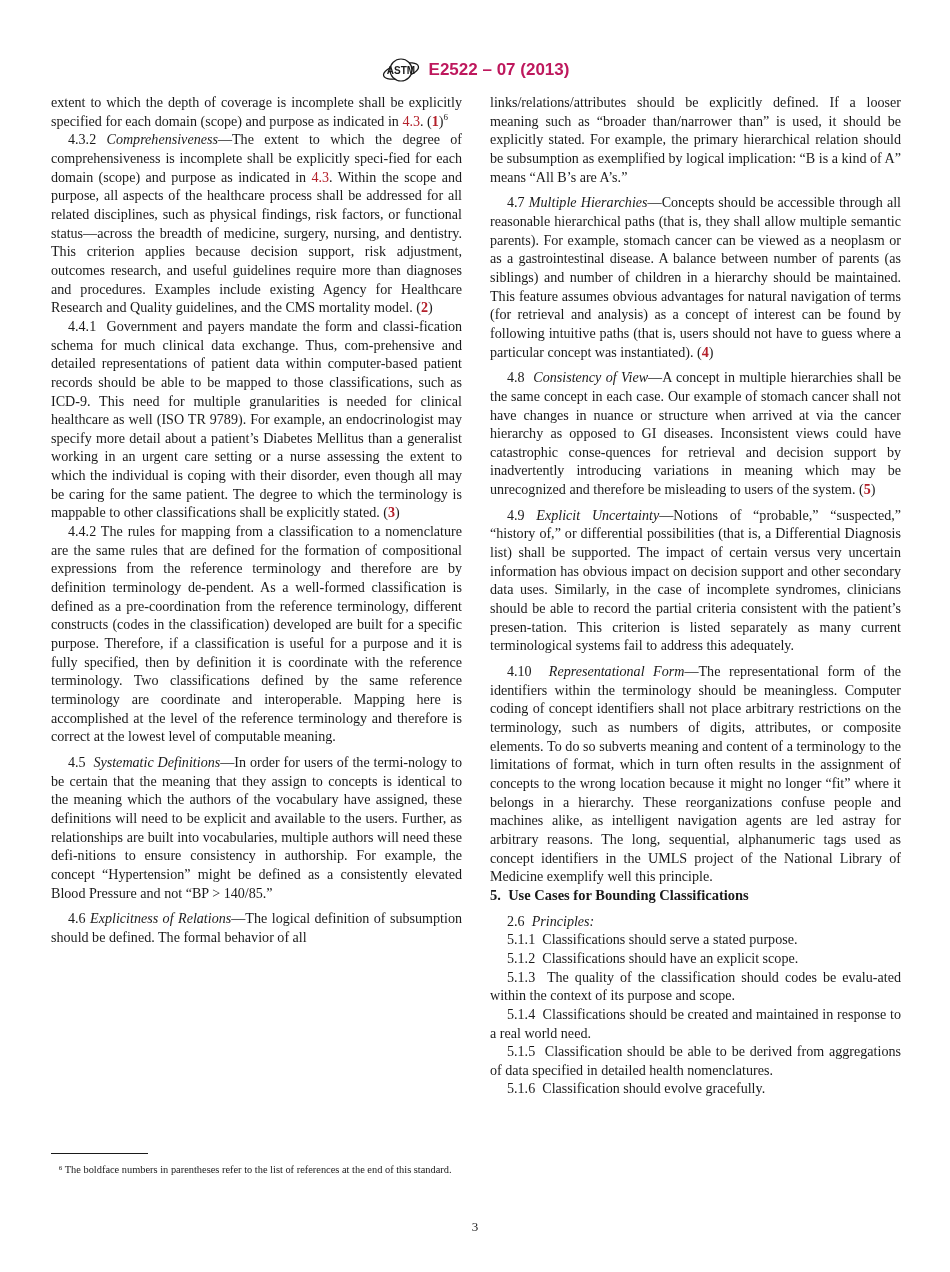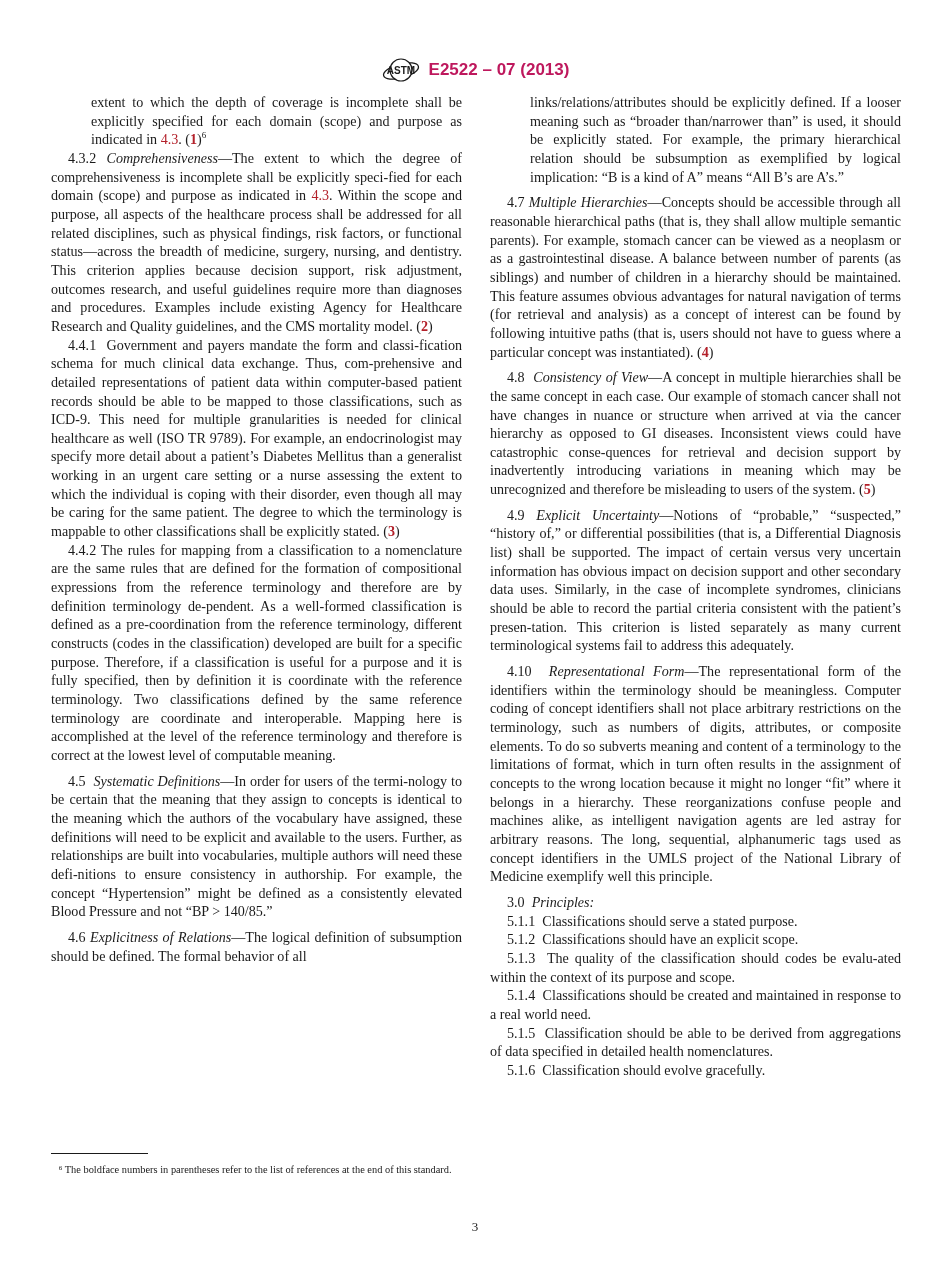--- a/index.html
+++ b/index.html
@@ -7,21 +7,21 @@
          font-family: "Liberation Serif", serif; color: #1a1a1a; }
   .header { position: absolute; top: 54px; left: 0; width: 950px; height: 32px;
             display: flex; justify-content: center; align-items: center; gap: 8px; }
   .logo { width: 40px; height: 30px; }
   .header-title { font-family: "Liberation Sans", sans-serif; font-weight: bold; font-size: 17px; color: #be185d; }
   .col { position: absolute; top: 93px; width: 411px; font-size: 14.1px; line-height: 18.65px;
          text-align: justify; hyphens: manual; }
   .col-left { left: 51px; }
   .col-right { left: 490px; }
   .p { margin: 0; text-indent: 17px; }
-  .p.noindent { text-indent: 0; margin-left: 40px; }
+  .p.noindent { text-indent: 0; }
   .gap { margin-top: 7px; }
   .gap-lg { margin-top: 18px; }
   .it { font-style: italic; }
   .link { color: #b3202a; }
   .ref { color: #b3202a; font-weight: bold; }
   .sup { font-size: 9px; vertical-align: 6px; line-height: 0; }
   .section-heading { font-weight: bold; margin: 0; text-indent: 0; font-size: 14.5px; }
   .footnote-rule { position: absolute; left: 51px; top: 1153px; width: 97px; border-top: 1px solid #1a1a1a; }
   .footnote { position: absolute; left: 51px; top: 1161px; width: 411px; font-size: 10.4px; line-height: 14px;
               text-align: justify; }
@@ -59,22 +59,23 @@
   <p class="p noindent">links/relations/attributes should be explicitly defined. If a looser meaning such as “broader than/narrower than” is used, it should be explicitly stated. For example, the primary hierarchical relation should be subsumption as exemplified by logical implication: “B is a kind of A” means “All B’s are A’s.”</p>
 
   <p class="p gap"><span>4.7</span> <span class="it">Multiple Hierarchies</span><span>—Concepts should be accessible through all reasonable hierarchical paths (that is, they shall allow multiple semantic parents). For example, stomach cancer can be viewed as a neoplasm or as a gastrointestinal disease. A balance between number of parents (as siblings) and number of children in a hierarchy should be maintained. This feature assumes obvious advantages for natural navigation of terms (for retrieval and analysis) as a concept of interest can be found by following intuitive paths (that is, users should not have to guess where a particular concept was instantiated). (</span><span class="ref">4</span><span>)</span></p>
 
   <p class="p gap"><span>4.8</span>&nbsp; <span class="it">Consistency of View</span><span>—A concept in multiple hierarchies shall be the same concept in each case. Our example of stomach cancer shall not have changes in nuance or structure when arrived at via the cancer hierarchy as opposed to GI diseases. Inconsistent views could have catastrophic conse-quences for retrieval and decision support by inadvertently introducing variations in meaning which may be unrecognized and therefore be misleading to users of the system. (</span><span class="ref">5</span><span>)</span></p>
 
   <p class="p gap"><span>4.9</span> <span class="it">Explicit Uncertainty</span><span>—Notions of “probable,” “suspected,” “history of,” or differential possibilities (that is, a Differential Diagnosis list) shall be supported. The impact of certain versus very uncertain information has obvious impact on decision support and other secondary data uses. Similarly, in the case of incomplete syndromes, clinicians should be able to record the partial criteria consistent with the patient’s presen-tation. This criterion is listed separately as many current terminological systems fail to address this adequately.</span></p>
 
   <p class="p gap"><span>4.10</span>&nbsp; <span class="it">Representational Form</span><span>—The representational form of the identifiers within the terminology should be meaningless. Computer coding of concept identifiers shall not place arbitrary restrictions on the terminology, such as numbers of digits, attributes, or composite elements. To do so subverts meaning and content of a terminology to the limitations of format, which in turn often results in the assignment of concepts to the wrong location because it might no longer “fit” where it belongs in a hierarchy. These reorganizations confuse people and machines alike, as intelligent navigation agents are led astray for arbitrary reasons. The long, sequential, alphanumeric tags used as concept identifiers in the UMLS project of the National Library of Medicine exemplify well this principle.</span></p>
 
+  <p class="section-heading gap-lg" style="white-space: pre;">5.  Use Cases for Bounding Classifications</p>
 
-  <p class="p gap"><span>3.0</span>&nbsp; <span class="it">Principles:</span></p>
+  <p class="p gap"><span>2.6</span>&nbsp; <span class="it">Principles:</span></p>
 
   <p class="p"><span>5.1.1</span>&nbsp; <span>Classifications should serve a stated purpose.</span></p>
   <p class="p"><span>5.1.2</span>&nbsp; <span>Classifications should have an explicit scope.</span></p>
   <p class="p"><span>5.1.3</span>&nbsp; <span>The quality of the classification should codes be evalu-ated within the context of its purpose and scope.</span></p>
   <p class="p"><span>5.1.4</span>&nbsp; <span>Classifications should be created and maintained in response to a real world need.</span></p>
   <p class="p"><span>5.1.5</span>&nbsp; <span>Classification should be able to be derived from aggregations of data specified in detailed health nomenclatures.</span></p>
   <p class="p"><span>5.1.6</span>&nbsp; <span>Classification should evolve gracefully.</span></p>
 </div>
 
 <div class="footnote-rule"></div>

